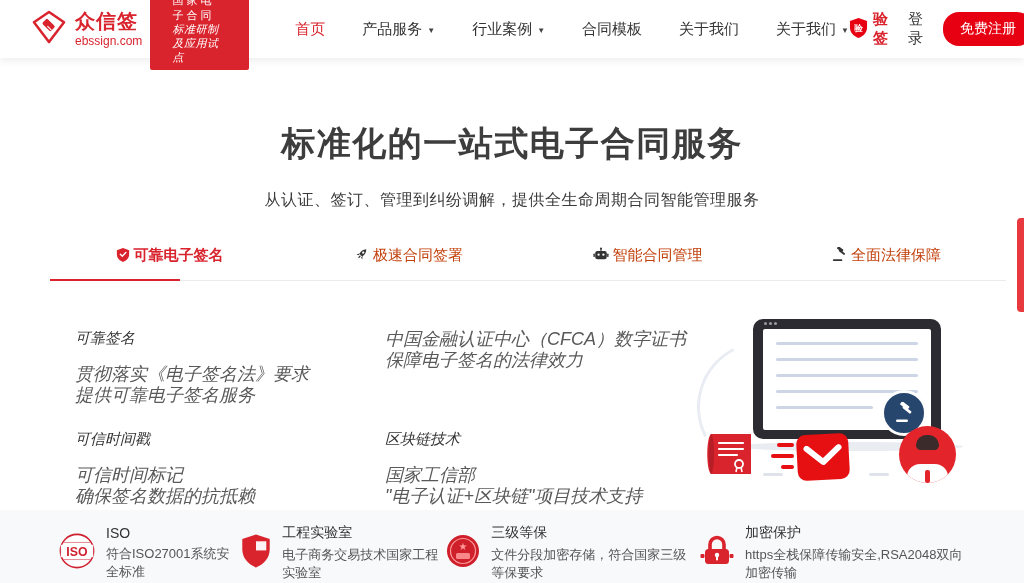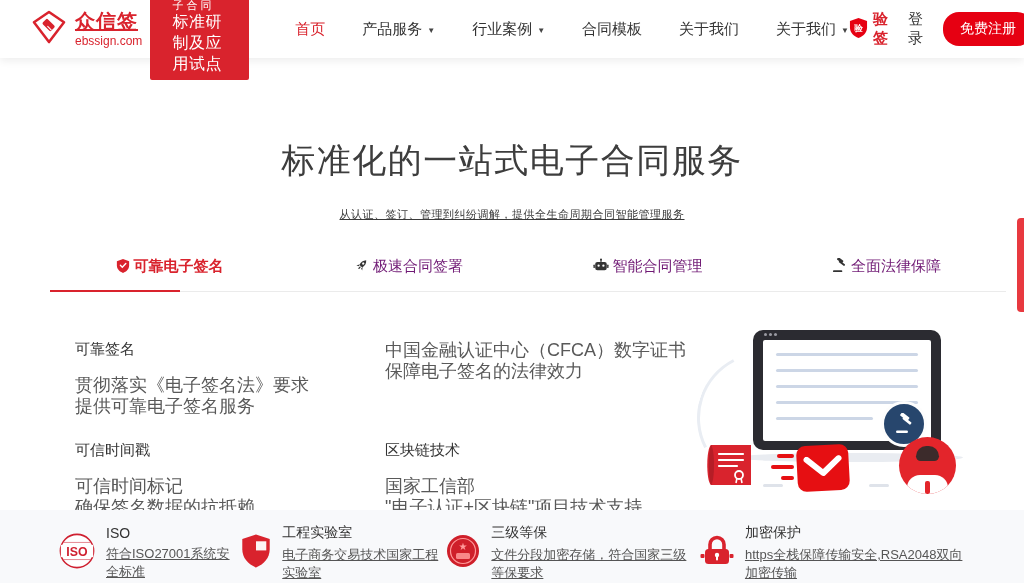--- a/index.html
+++ b/index.html
@@ -5,51 +5,51 @@
   * { margin:0; padding:0; box-sizing:border-box; }
   html,body { width:1024px; height:583px; overflow:hidden; background:#fff;
     font-family:"Liberation Sans","DejaVu Sans",sans-serif; color:#333; }
   body { position:relative; }
 
   
   .header { position:relative; z-index:5; height:58px; display:flex; align-items:center;
     padding-left:30px; background:#fff; box-shadow:0 3px 8px rgba(0,0,0,0.07); }
   .logo-wrap { display:flex; align-items:center; }
   .logo-text { margin-left:7px; }
-  .logo-name { font-size:20px; font-weight:bold; color:#d9232d; line-height:1; letter-spacing:1px;text-decoration:underline; }
+  .logo-name { font-size:20px; font-weight:bold; color:#d9232d; line-height:1; letter-spacing:1px; }
   .logo-domain { font-size:12px; color:#d9232d; margin-top:3px; }
   .logo-badge { margin-left:8px; background:#d9232d; color:#fff; padding:5px 22px; border-radius:2px; }
   .logo-badge .b1 { font-size:11px; letter-spacing:3px; line-height:1.3; }
-  .logo-badge .b2 { font-size:16px; letter-spacing:0.5px; line-height:1.3; }
+  .logo-badge .b2 { font-size:11px; letter-spacing:0.5px; line-height:1.3;font-style:italic; }
   .main-nav { display:flex; gap:37px; margin-left:46px; font-size:15px; }
   .nav-item { color:#333; cursor:pointer; white-space:nowrap; }
   .nav-item.active { color:#d9232d; }
   .caret { font-size:8px; color:#444; margin-left:5px; vertical-align:1px; }
   .header-right { margin-left:auto; display:flex; align-items:center; gap:20px; }
   .verify { display:flex; align-items:center; gap:5px; color:#d9232d; font-weight:bold; font-size:15px; cursor:pointer; }
   .login { font-size:15px; color:#333; cursor:pointer; }
   .register-btn { background:#e60012; color:#fff; font-size:14px; border:none; border-radius:16px;
     padding:8px 17px; cursor:pointer; margin-right:-9px; white-space:nowrap; }
 
   
   .hero { text-align:center; }
-  .hero-title { margin-top:80px; font-size:34px; font-weight:400; color:#3d3d3d; letter-spacing:1.5px; }
-  .hero-subtitle { margin-top:23px; font-size:11px; color:#3a3a3a; letter-spacing:0.5px;text-decoration:underline; }
+  .hero-title { margin-top:63px; font-size:34px; font-weight:700; color:#3d3d3d; letter-spacing:1.5px; }
+  .hero-subtitle { margin-top:23px; font-size:16px; color:#3a3a3a; letter-spacing:0.5px; }
 
   
   .tabs { display:flex; margin:35px 18px 0 50px; border-bottom:1px solid #ebebeb; }
   .tab { flex:1; display:flex; align-items:center; justify-content:center; gap:4px;
-    padding-bottom:15px; font-size:15px; color:#701a75; cursor:pointer; position:relative; }
+    padding-bottom:15px; font-size:15px; color:#c2410c; cursor:pointer; position:relative; }
   .tab.active { color:#d9232d; font-weight:bold; }
   .tab.active .indicator { position:absolute; left:0; bottom:-1px; width:130px; height:2px; background:#d9232d; }
   .tab svg { flex:none; }
 
   
   .content { display:flex; padding-left:75px; margin-top:48px; }
-  .features { width:612px; display:grid; grid-template-columns:310px 302px; row-gap:24px; }
+  .features { width:612px; display:grid; grid-template-columns:310px 302px; row-gap:24px;font-style:italic; }
   .feature h3 { font-size:15px; font-weight:500; color:#333; margin-bottom:16px; }
   .feature .fline { font-size:18px; color:#595959; line-height:21px; }
 
   
   .illu { position:relative; width:278px; height:182px; margin-left:14px; margin-top:-14px; }
   .arc { position:absolute; left:-4px; top:26px; width:132px; height:132px; border:3px solid transparent;
     border-left-color:#e9edf3; border-radius:50%; transform:rotate(18deg); }
   .tablet { position:absolute; left:52px; top:4px; width:188px; height:120px;
     background:#2b2b31; border-radius:10px; padding:10px 10px 9px; }
   .tablet-dots { position:absolute; top:3px; left:11px; width:3px; height:3px; border-radius:50%;
@@ -80,21 +80,21 @@
 
   
   .float-bar { position:absolute; right:0; top:218px; width:7px; height:94px; background:#e8393f;
     border-radius:4px 0 0 4px; cursor:pointer; }
 
   
   .footer-band { position:absolute; left:0; right:0; bottom:0; height:73px; background:#f8f9fb;
     display:flex; justify-content:space-between; padding:13px 52px 0 58px; }
   .footer-item { display:flex; align-items:center; gap:10px; }
   .footer-texts .f-title { font-size:14px; color:#333; margin-bottom:4px; }
-  .footer-texts .f-desc { font-size:13px; color:#555;text-decoration:underline; }
+  .footer-texts .f-desc { font-size:13px; color:#555; }
 </style>
 </head>
 <body>
 
 <div class="header">
   <div class="logo-wrap">
     <span>
       <svg width="38" height="38" viewBox="0 0 48 48">
         <path d="M24 5 L43 18 L24 43 L5 18 Z" fill="none" stroke="#d9232d" stroke-width="3.2" stroke-linejoin="round"></path>
         <rect x="16" y="17" width="15" height="9" rx="2" transform="rotate(45 23.5 21.5)" fill="#d9232d"></rect>

